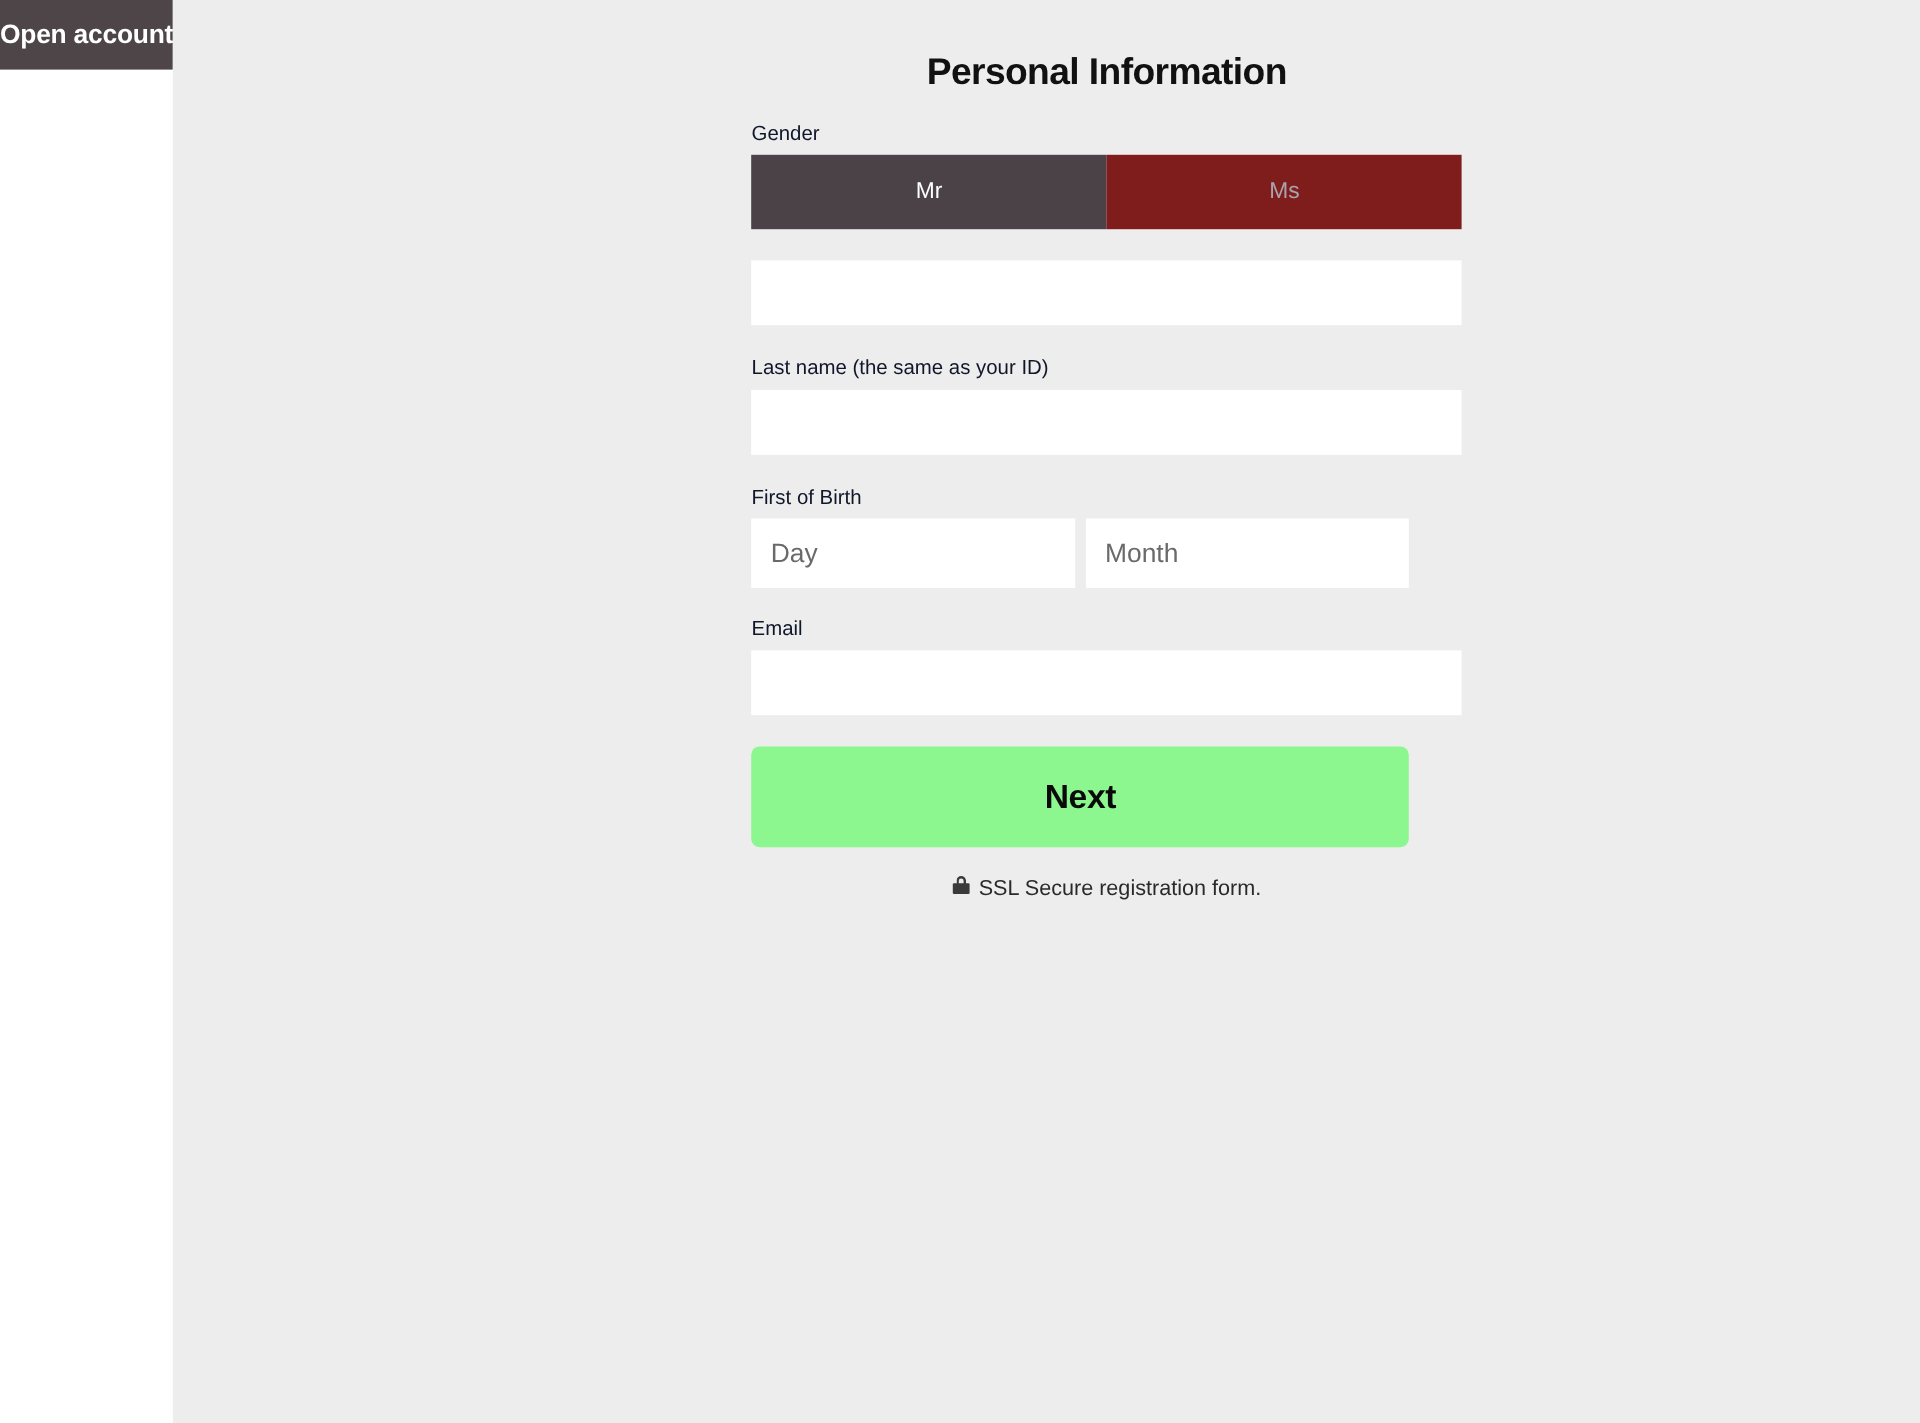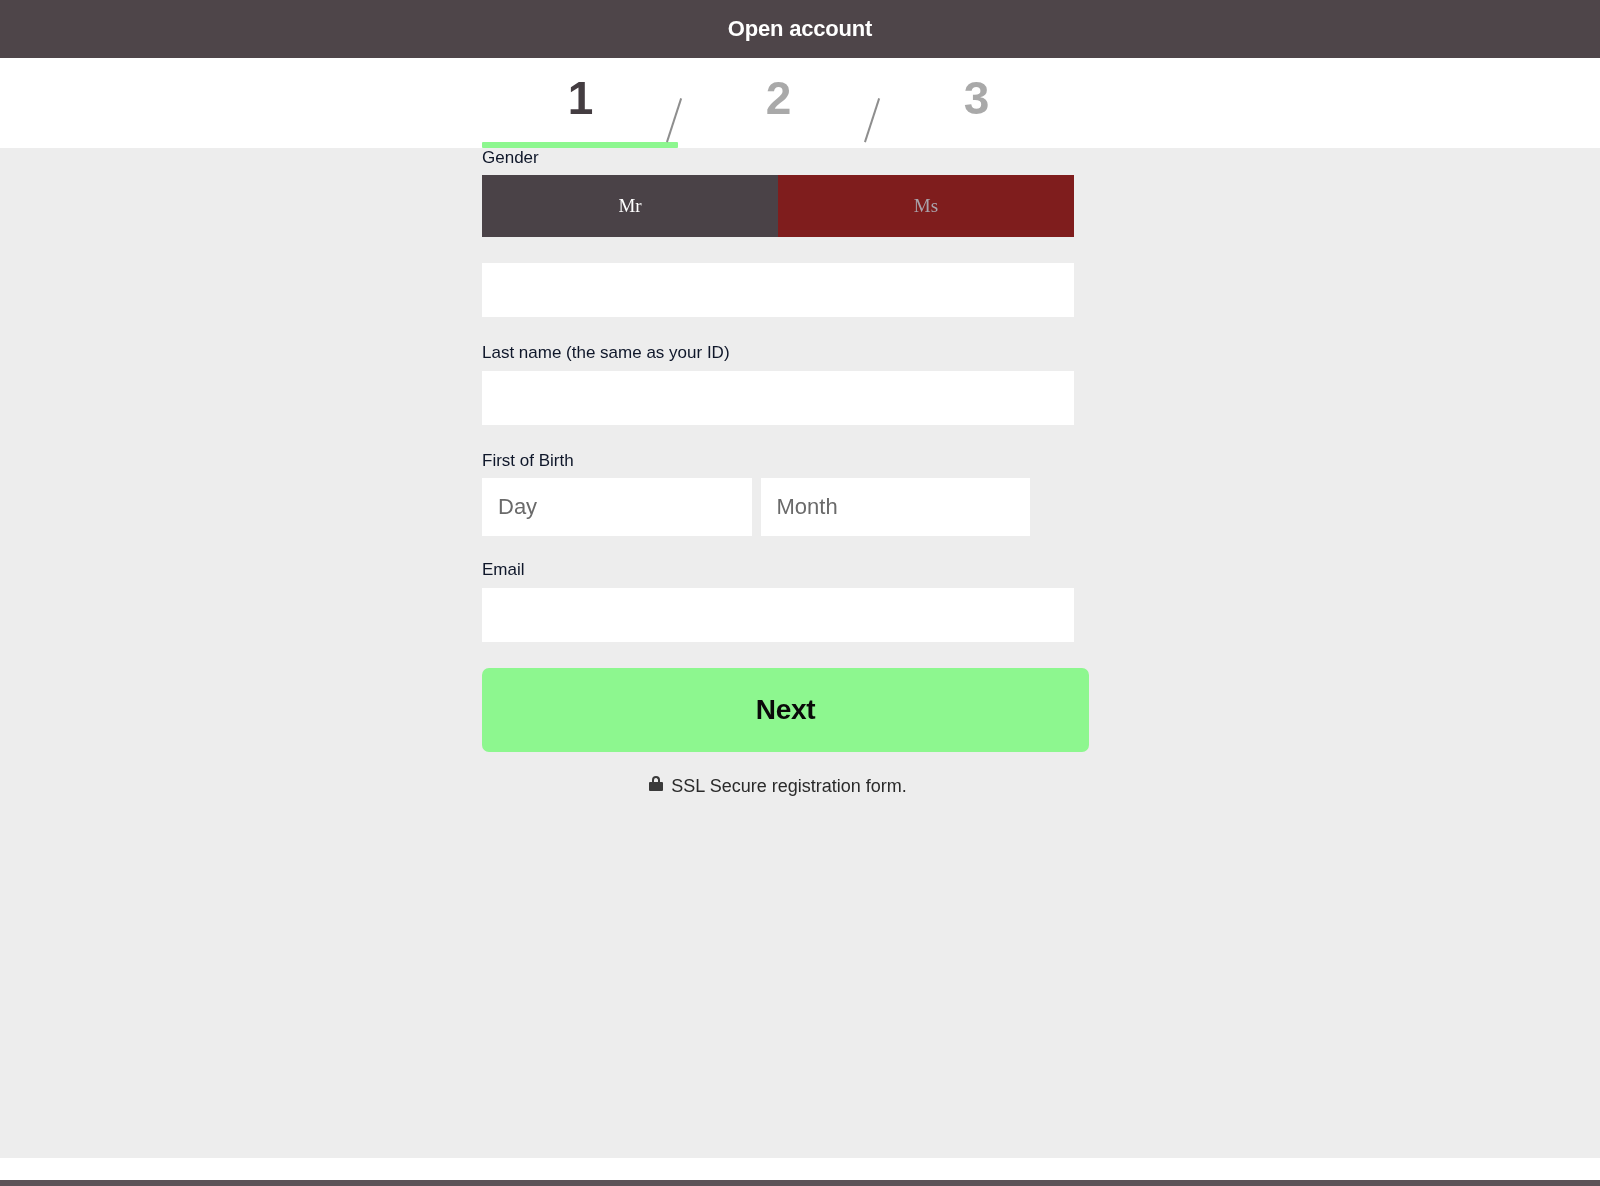--- a/index.html
+++ b/index.html
@@ -14,21 +14,20 @@
     font-family: "Liberation Sans", sans-serif;
     background: #ffffff;
     color: #1a1a1a;
   }
 
   .page {
     position: relative;
     width: 1600px;
     height: 1186px;
     display: flex;
-    flex-direction: column;
     background: #ffffff;
   }
 
   
   .titlebar {
     height: 58px;
     background: #4e4549;
     display: flex;
     align-items: center;
     justify-content: center;
@@ -121,21 +120,20 @@
     margin-bottom: 7px;
     line-height: 1.2;
   }
 
   
   .gender-group {
     display: flex;
     width: 592px;
     height: 62px;
     margin-bottom: 26px;
-    font-family: Liberation Serif, serif;
   }
   .gender-opt {
     flex: 1 1 50%;
     display: flex;
     align-items: center;
     justify-content: center;
     font-size: 19px;
     cursor: pointer;
     user-select: none;
   }
@@ -180,21 +178,21 @@
     outline: none;
     font-family: "Liberation Sans", sans-serif;
     font-size: 22px;
     color: #666666;
     padding: 0 16px;
   }
   .date-input::placeholder { color: #6a6a6a; }
 
   
   .next-button {
-    width: 607px;
+    width: 548px;
     height: 84px;
     background: #8df78f;
     border: none;
     border-radius: 7px;
     font-family: "Liberation Sans", sans-serif;
     font-size: 28px;
     font-weight: bold;
     color: #0a0a0a;
     letter-spacing: -0.3px;
     cursor: pointer;
@@ -278,20 +276,21 @@
       <div class="step">
         <span class="step-num">3</span>
       </div>
 
     </div>
   </div>
 
   <div class="content">
     <div class="form-wrap">
 
+      <div class="heading">Personal Information</div>
 
       <div class="field-label">Gender</div>
       <div class="gender-group">
         <div class="gender-opt selected">Mr</div>
         <div class="gender-opt unselected">Ms</div>
       </div>
 
       <input class="text-input" type="text" placeholder="" style="">
 
       <div class="field-label">Last name (the same as your ID)</div>

